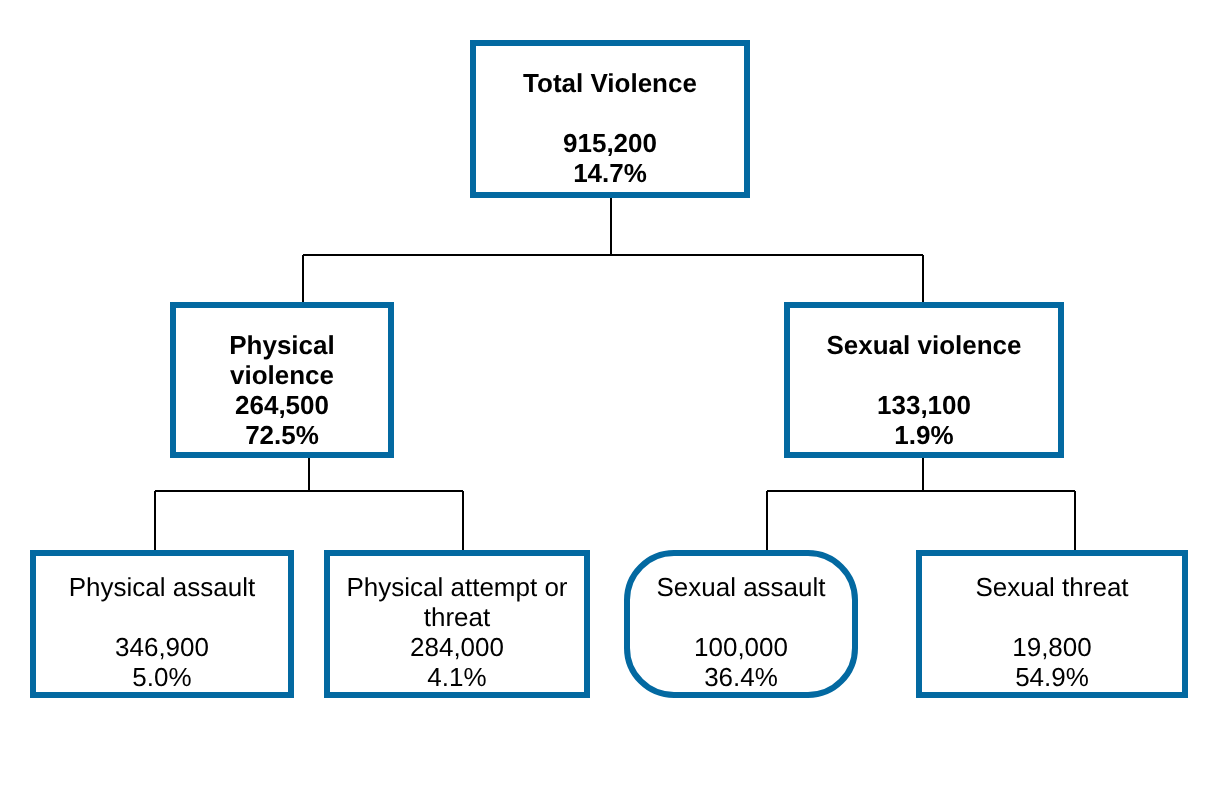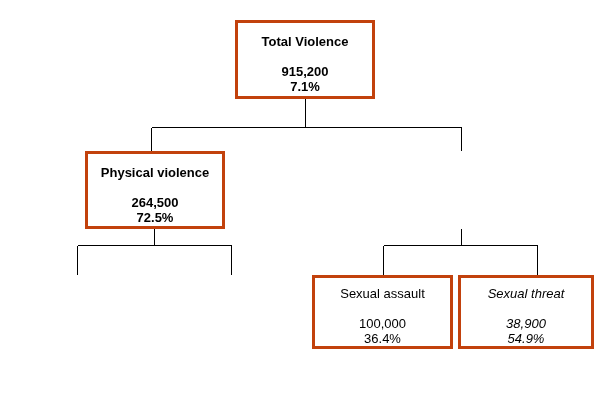--- a/index.html
+++ b/index.html
@@ -19,21 +19,21 @@
   .connectors {
     position: absolute;
     left: 0;
     top: 0;
     width: 606px;
     height: 406px;
   }
   .node {
     position: absolute;
     box-sizing: border-box;
-    border: 3px solid #c2410c;
+    border: 3px solid #0369a1;
     background: #ffffff;
     display: flex;
     flex-direction: column;
     align-items: center;
     text-align: center;
     font-size: 13px;
     line-height: 15px;
   }
   .node .node-label {
     margin-top: 11px;
@@ -41,61 +41,76 @@
     max-width: 118px;
   }
   .node.small .node-label {
     margin-top: 8px;
   }
   .node.bold {
     font-weight: bold;
   }
   
   #node-total            { left: 235px; top: 20px;  width: 140px; height: 79px; }
-  #node-physical         { left: 85px;  top: 151px; width: 140px; height: 78px; }
+  #node-physical         { left: 85px;  top: 151px; width: 112px; height: 78px; }
   #node-sexual           { left: 392px; top: 151px; width: 140px; height: 78px; }
   #node-physical-assault { left: 15px;  top: 275px; width: 132px; height: 74px; }
   #node-physical-attempt { left: 162px; top: 275px; width: 133px; height: 74px; }
-  #node-sexual-assault   { left: 312px; top: 275px; width: 141px; height: 74px; }
-  #node-sexual-threat    { left: 458px; top: 275px; width: 136px; height: 74px; font-style: italic; }
+  #node-sexual-assault   { left: 312px; top: 275px; width: 117px; height: 74px; border-radius: 25px; }
+  #node-sexual-threat    { left: 458px; top: 275px; width: 136px; height: 74px; }
 </style>
 </head>
 <body>
 
 <div class="canvas">
 
   <svg class="connectors" width="606" height="406" viewBox="0 0 606 406" fill="none" stroke="#000000" stroke-width="1" shape-rendering="crispEdges">
 
     <path d="M 305.5 99 V 127.5 M 151.5 127.5 H 461.5 M 151.5 127.5 V 151 M 461.5 127.5 V 151"></path>
 
     <path d="M 154.5 229 V 245.5 M 77.5 245.5 H 231.5 M 77.5 245.5 V 275 M 231.5 245.5 V 275"></path>
 
     <path d="M 461.5 229 V 245.5 M 383.5 245.5 H 537.5 M 383.5 245.5 V 275 M 537.5 245.5 V 275"></path>
   </svg>
 
   <div class="node bold" id="node-total">
     <div class="node-label">Total Violence</div>
     <div class="node-value">915,200</div>
-    <div class="node-percent">7.1%</div>
+    <div class="node-percent">14.7%</div>
   </div>
 
   <div class="node bold" id="node-physical">
     <div class="node-label">Physical violence</div>
     <div class="node-value">264,500</div>
     <div class="node-percent">72.5%</div>
   </div>
 
+  <div class="node bold" id="node-sexual">
+    <div class="node-label">Sexual violence</div>
+    <div class="node-value">133,100</div>
+    <div class="node-percent">1.9%</div>
+  </div>
 
+  <div class="node small" id="node-physical-assault">
+    <div class="node-label">Physical assault</div>
+    <div class="node-value">346,900</div>
+    <div class="node-percent">5.0%</div>
+  </div>
 
+  <div class="node small" id="node-physical-attempt">
+    <div class="node-label">Physical attempt or threat</div>
+    <div class="node-value">284,000</div>
+    <div class="node-percent">4.1%</div>
+  </div>
 
   <div class="node small" id="node-sexual-assault">
     <div class="node-label">Sexual assault</div>
     <div class="node-value">100,000</div>
     <div class="node-percent">36.4%</div>
   </div>
 
   <div class="node small" id="node-sexual-threat">
     <div class="node-label">Sexual threat</div>
-    <div class="node-value">38,900</div>
+    <div class="node-value">19,800</div>
     <div class="node-percent">54.9%</div>
   </div>
 
 </div>
 
 </body></html>

